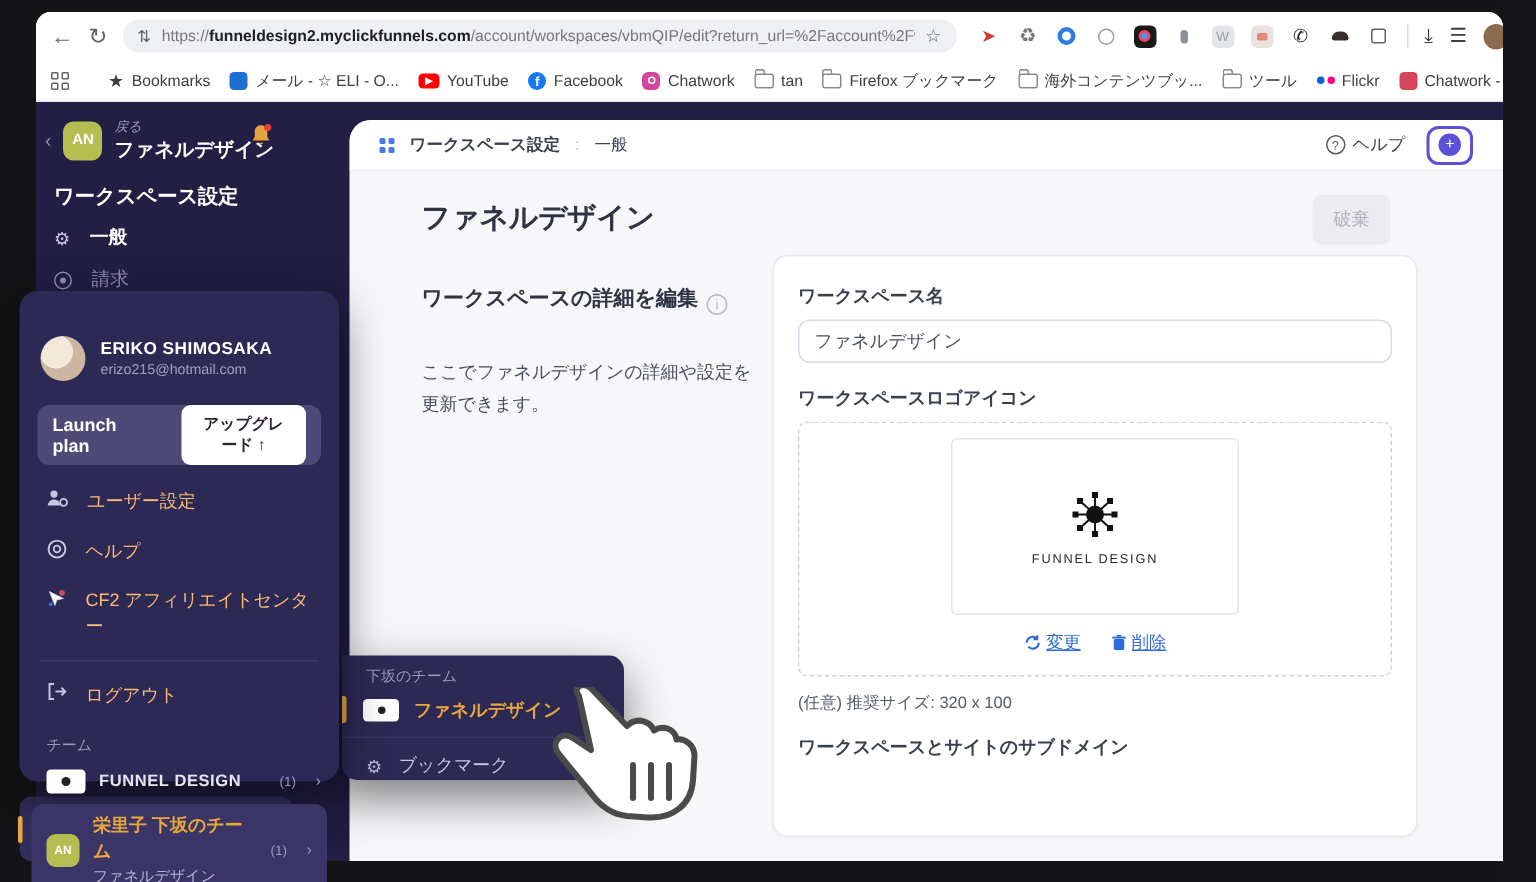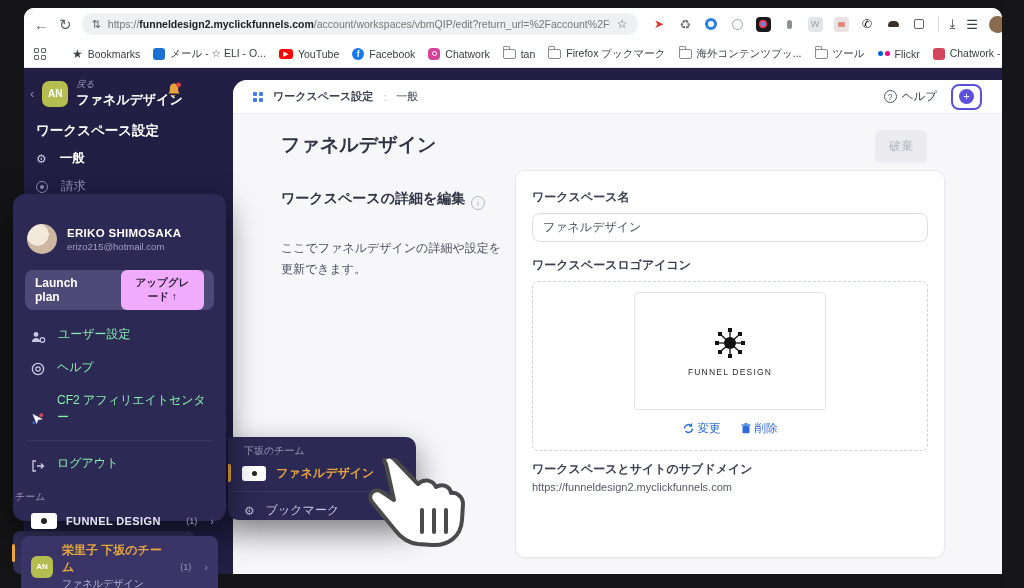--- a/index.html
+++ b/index.html
@@ -54,25 +54,25 @@
   
   .upanel { position:absolute; left:13px; top:194px; width:213px; height:327px; background:#2d2955;
             border-radius:12px; box-shadow:0 12px 32px rgba(0,0,0,.55); z-index:5; }
   .u-head { display:flex; align-items:center; gap:10px; padding:30px 14px 8px; }
   .u-photo { width:30px; height:30px; border-radius:50%; background:radial-gradient(circle at 35% 35%, #f2e9da 0 40%, #cdb7a0 41% 100%); }
   .u-name { font-size:11.5px; font-weight:bold; color:#fff; letter-spacing:.3px; }
   .u-mail { font-size:9.5px; color:#a39fc4; margin-top:2px; }
   .plan-row { margin:8px 12px; background:#4e4a78; border-radius:8px; height:40px;
               display:flex; align-items:center; justify-content:space-between; padding:0 10px; }
   .plan-lbl { font-size:12px; color:#fff; font-weight:bold; }
-  .upg-btn { background:#f0abfc; color:#2b2335; font-size:10.5px; font-weight:bold;
+  .upg-btn { background:#ffffff; color:#2b2335; font-size:10.5px; font-weight:bold;
              border:none; border-radius:6px; padding:6px 10px; cursor:pointer;margin-left:32px; }
-  .u-item { display:flex; align-items:flex-end; gap:12px; padding:8px 18px; font-size:12px; color:#86efac; cursor:pointer; }
+  .u-item { display:flex; align-items:flex-start; gap:12px; padding:8px 18px; font-size:12px; color:#fdba74; cursor:pointer; }
   .u-div { height:1px; background:#3b3764; margin:6px 14px; }
-  .teams-lbl { font-size:10px; color:#9a96b8; padding:10px 2px 4px; }
+  .teams-lbl { font-size:10px; color:#9a96b8; padding:10px 18px 4px; }
   .team-row { display:flex; align-items:center; gap:9px; padding:5px 12px 5px 18px; cursor:pointer; position:relative; }
   .team-row.hl { background:#3a3566; border-radius:8px; margin:2px 8px; padding:6px 10px; }
   .hl-bar { position:absolute; left:-9px; top:8px; width:3px; height:18px; background:#e9a63e; border-radius:2px; }
   .thumb { width:26px; height:16px; background:#fff; border-radius:3px; position:relative; flex:none; }
   .thumb:after { content:""; position:absolute; left:50%; top:50%; width:6px; height:6px; margin:-3px 0 0 -3px;
                  background:#222; border-radius:50%; }
   .t-name { font-size:11px; font-weight:bold; color:#e6e4f2; letter-spacing:.4px; flex:1; }
   .t-name.orange { color:#e9a63e; font-size:12px; letter-spacing:0; }
   .t-sub { font-size:10px; color:#b7b3d4; margin-top:1px; }
   .t-count { font-size:9px; color:#9a96b8; }
@@ -138,21 +138,21 @@
              color:#4a4f5e; padding:0 10px; margin-bottom:15px; background:#fff;
              font-family:"Liberation Sans","DejaVu Sans",sans-serif; }
   .f-input.disabled { background:#edeff5; color:#8b90a0; }
   .dashed { border:1.5px dashed #ccd1de; border-radius:6px; height:170px; margin-bottom:10px;
             display:flex; flex-direction:column; align-items:center; padding-top:10px; }
   .logo-box { width:192px; height:118px; border:1px solid #e3e4ea; border-radius:4px; background:#fff;
               display:flex; flex-direction:column; align-items:center; justify-content:center; gap:7px; }
   .logo-txt { font-size:8.5px; letter-spacing:1.2px; color:#2a2a2a; }
   .logo-links { display:flex; gap:20px; margin-top:11px; }
   .blue-link { display:flex; align-items:center; gap:4px; font-size:11.5px; color:#2e6bd8;
-               cursor:pointer; }
+               text-decoration:underline; cursor:pointer; }
   .hint { font-size:11px; color:#565b6a; margin-bottom:14px; }
   .sub-url { font-size:11px; color:#565b6a; margin-top:-4px; }
 
   .cursor-svg { position:absolute; left:356px; top:458px; z-index:9; }
   .right-dark { position:absolute; left:1002px; top:0; width:22px; height:588px; background:#161618; }
 </style>
 </head>
 <body>
 
 <div class="stage">
@@ -450,23 +450,23 @@
           <span class="blue-link">
             <svg width="10" height="11" viewBox="0 0 10 11">
                 <rect x="1.5" y="3" width="7" height="7.3" rx="1" fill="#2e6bd8"></rect>
                 <rect x="0.5" y="1.4" width="9" height="1.3" fill="#2e6bd8"></rect>
                 <rect x="3.4" y="0.2" width="3.2" height="1.2" fill="#2e6bd8"></rect>
               </svg>
             <span>削除</span>
           </span>
         </div>
       </div>
+      <div class="hint">(任意) 推奨サイズ: 320 x 100</div>
 
       <div class="f-label">ワークスペースとサイトのサブドメイン</div>
-      <div class="sub-url">https://funneldesign2.myclickfunnels.com</div>
     </div>
 
   </div>
 
   <svg class="cursor-svg" width="118" height="96" viewBox="0 0 118 96">
     <path d="M30 6 C25 0 33 -4 38 1 L62 26 C68 20 77 22 80 29 C86 25 94 28 95 35 C101 34 107 39 107 46 L106 62 C105 78 93 88 76 87 L62 86 C53 85 45 80 39 72 L16 44 C11 37 18 29 26 34 L38 42 Z" fill="#ffffff" stroke="#4a4a4a" stroke-width="4" stroke-linejoin="round"></path>
     <g stroke="#4a4a4a" stroke-width="4" stroke-linecap="round">
       <line x1="66" y1="52" x2="66" y2="74"></line>
       <line x1="78" y1="52" x2="78" y2="74"></line>
       <line x1="90" y1="52" x2="90" y2="74"></line>

